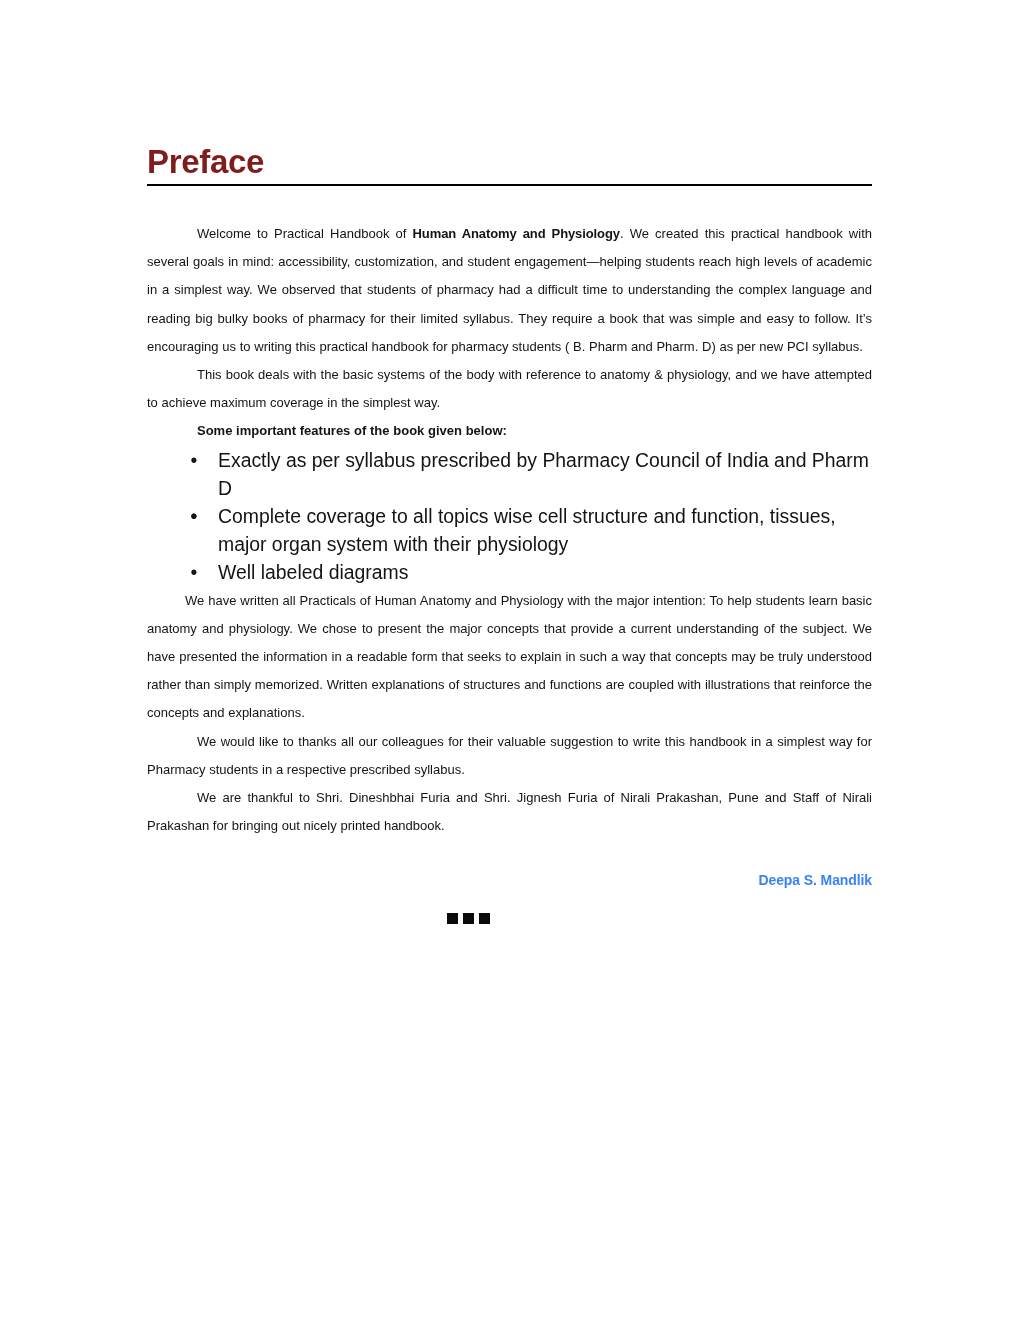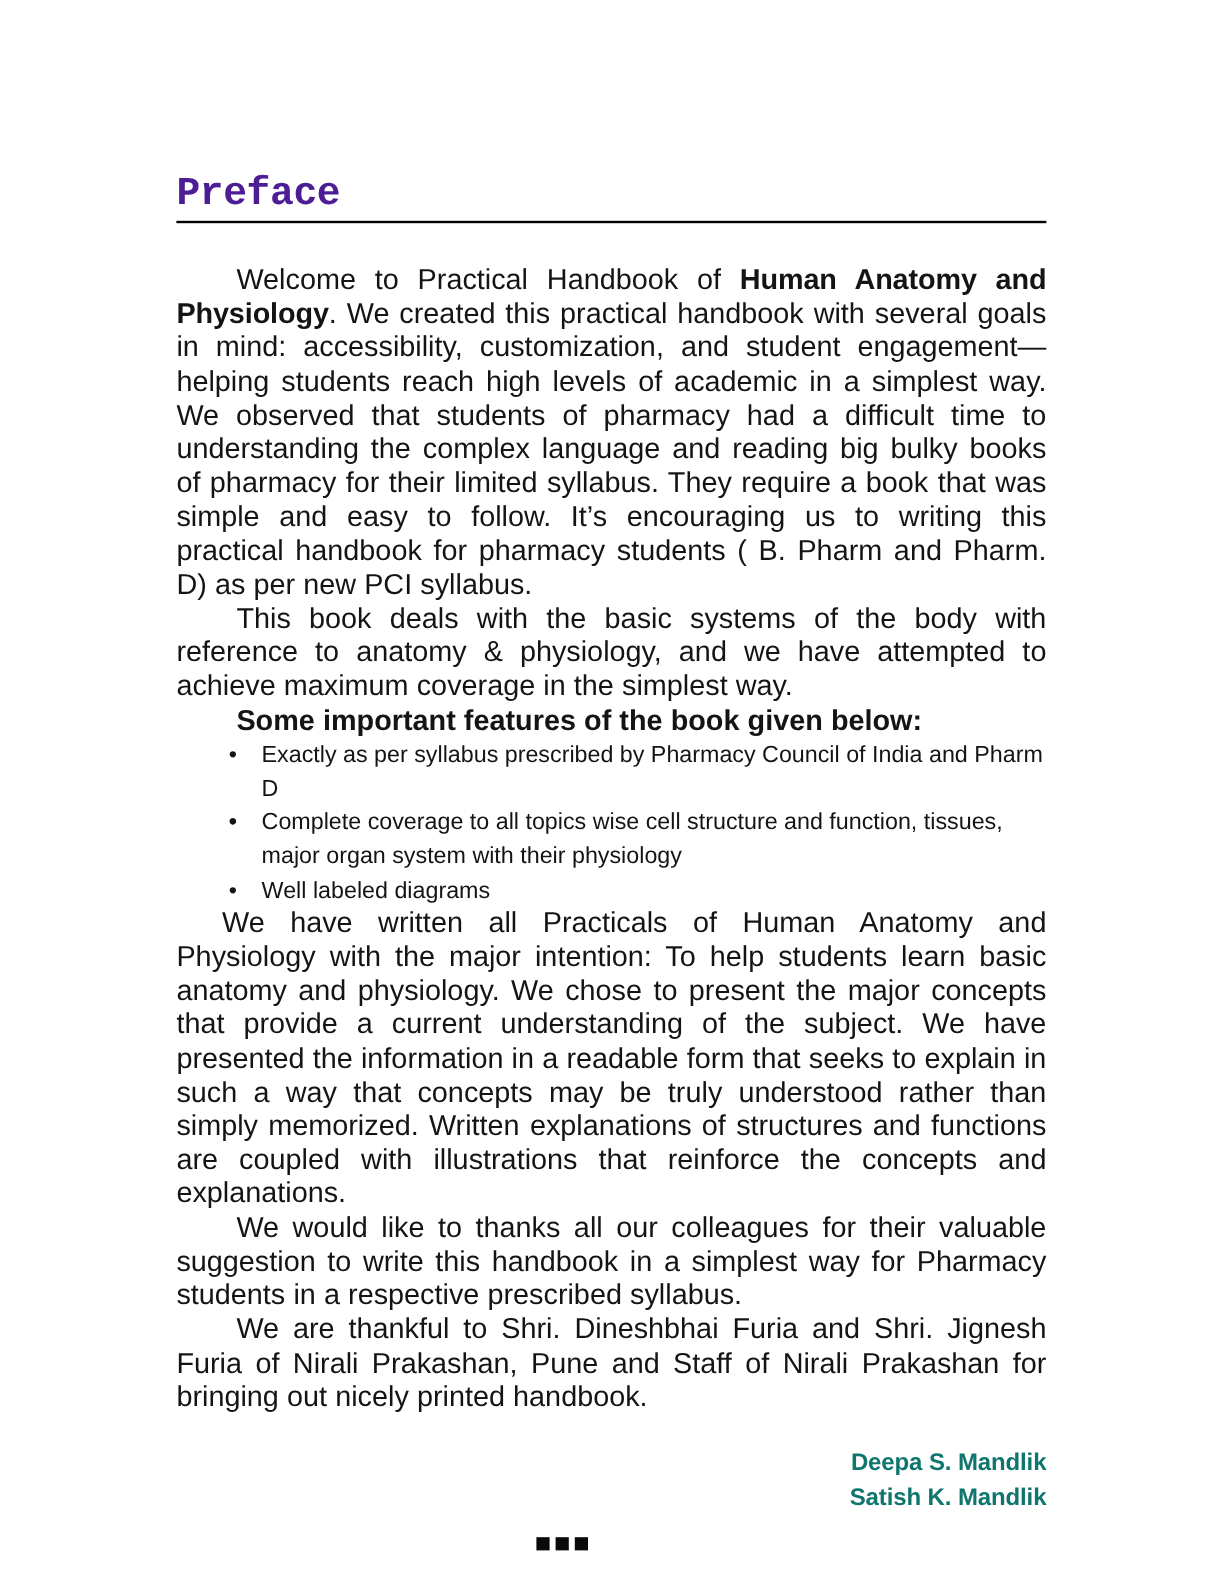--- a/index.html
+++ b/index.html
@@ -21,39 +21,39 @@
   }
   .content {
     position: absolute;
     left: 147px;
     top: 143px;
     width: 725px;
   }
 
   
   .page-title {
-    font-family: Liberation Mono, monospace;
+    font-family: Liberation Sans, sans-serif;
     font-size: 33px;
     font-weight: bold;
     letter-spacing: -0.3px;
     line-height: 38px;
     margin: 0;
     padding: 0 0 3px 0;
-    color: #4c1d95;
+    color: #7f1d1d;
   }
   .title-rule {
     width: 100%;
     height: 2px;
     background: #000000;
     margin: 0 0 34px 0;
   }
 
   
   .para {
-    font-size: 24px;
+    font-size: 13px;
     line-height: 28.2px;
     text-align: justify;
     text-justify: inter-word;
     margin: 0;
     padding: 0;
     color: #141414;
     word-spacing: 0.1px;
   }
   .para.indent-lg { text-indent: 50px; }
   .para.indent-sm { text-indent: 38px; }
@@ -87,24 +87,24 @@
     line-height: 28.2px;
     color: #141414;
   }
 
   
   .signatures {
     margin-top: 26px;
     text-align: right;
   }
   .signatures .sig {
-    font-size: 20px;
+    font-size: 14px;
     line-height: 29px;
     font-weight: bold;
-    color: #0f766e;
+    color: #3b82f6;
     letter-spacing: -0.1px;
   }
 
   
   .end-marker {
     margin-top: 18px;
     padding-left: 300px;
     display: flex;
     gap: 5px;
     align-items: center;
@@ -139,21 +139,20 @@
     </ul>
 
     <p class="para indent-sm">We have written all Practicals of Human Anatomy and Physiology with the major intention: To help students learn basic anatomy and physiology. We chose to present the major concepts that provide a current understanding of the subject. We have presented the information in a readable form that seeks to explain in such a way that concepts may be truly understood rather than simply memorized. Written explanations of structures and functions are coupled with illustrations that reinforce the concepts and explanations.</p>
 
     <p class="para indent-lg">We would like to thanks all our colleagues for their valuable suggestion to write this handbook in a simplest way for Pharmacy students in a respective prescribed syllabus.</p>
 
     <p class="para indent-lg">We are thankful to Shri. Dineshbhai Furia and Shri. Jignesh Furia of Nirali Prakashan, Pune and Staff of Nirali Prakashan for bringing out nicely printed handbook.</p>
 
     <div class="signatures">
       <div class="sig">Deepa S. Mandlik</div>
-      <div class="sig">Satish K. Mandlik</div>
     </div>
 
     <div class="end-marker">
       <span class="sq"></span>
       <span class="sq"></span>
       <span class="sq"></span>
     </div>
 
   </div>
 </div>

